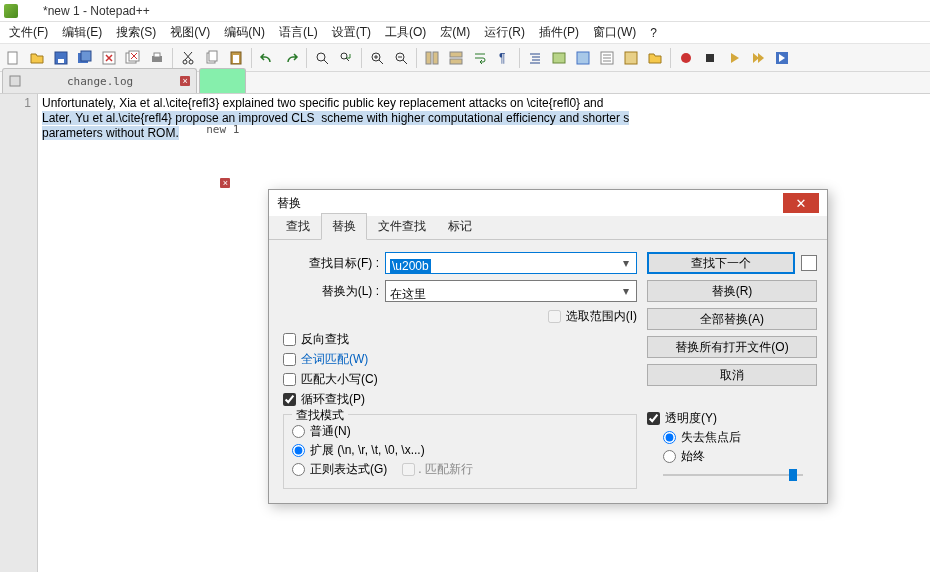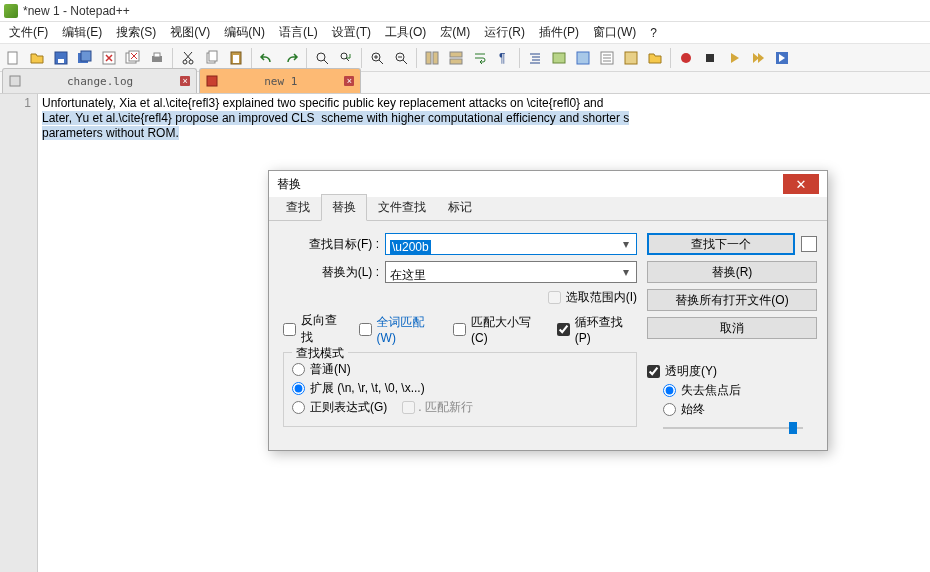--- a/index.html
+++ b/index.html
@@ -1,69 +1,69 @@
 <!DOCTYPE html>
 <html><head>
 <meta charset="utf-8">
 <style>
 * { box-sizing: border-box; margin: 0; padding: 0; font-family: "Microsoft YaHei", "Segoe UI", Tahoma, sans-serif; font-size: 12px; }
 body { background: #f0f0f0; width: 930px; height: 572px; overflow: hidden; position: relative; }
 
 
-.titlebar { height: 22px; background: #fff; display: flex; align-items: center; padding: 0 4px; border-bottom: 1px solid #e0e0e0; }
+.titlebar { height: 22px; background: #fff; display: flex; align-items: center; padding: 0 4px; border-bottom: 1px solid #e0e0e0; gap: 20px; }
 .titlebar .app-icon { width: 14px; height: 14px; background: linear-gradient(135deg,#7db83c,#4a8a1f); border-radius: 2px; margin-right: 5px; }
 .titlebar .title-text { color: #333; }
 
 
 .menubar { height: 22px; background: #fff; display: flex; align-items: center; padding: 0 2px; border-bottom: 1px solid #e5e5e5; }
 .menubar span { padding: 12px 7px; color: #222; cursor: default; }
 
 
 .toolbar { height: 28px; background: #f6f6f6; display: flex; align-items: center; padding: 0 2px; border-bottom: 1px solid #d8d8d8; gap:2px; }
 .tbtn { width: 22px; height: 22px; display:flex; align-items:center; justify-content:center; border:1px solid transparent; border-radius:2px; }
 .tbtn svg { width:16px; height:16px; }
 .tsep { width:1px; height:20px; background:#d0d0d0; margin:0 2px; }
 
 
 .tabbar { height: 22px; background: #f6f6f6; display: flex; align-items: flex-end; border-bottom: 1px solid #d0d0d0; padding-left: 2px; }
 .doctab { height: 20px; display:flex; align-items:center; padding: 12px 6px; border:1px solid #c0c0c0; border-bottom:none; background:#e8e8e8; margin-right:2px; border-radius: 3px 3px 0 0; gap: 42px; }
-.doctab.active { background:#fdba74; }
+.doctab.active { background:#86efac;flex-direction:column; }
 .doctab .doc-icon { width:12px; height:12px; margin-right:4px; }
 .doctab .tab-label { font-family: Consolas, monospace; font-size: 11px; color:#555; }
 .doctab .close-x { margin-left:5px; width:10px; height:10px; background:#b44; color:#fff; font-size:9px; line-height:10px; text-align:center; border-radius:1px; }
 
 
 .editor-wrap { display:flex; height: calc(572px - 22px - 22px - 28px - 22px); background:#fff; }
 .gutter { width:38px; background:#e8e8e8; border-right:1px solid #ccc; color:#888; text-align:right; padding: 2px 6px 0 0; font-family: Consolas, monospace; font-size:12px; }
 .editor { flex:1; padding:2px 0 0 4px; font-family: Consolas, "Courier New", monospace; font-size:12px; white-space: pre; overflow:hidden; color:#000; }
 .editor .hl { background:#c8dcf0; }
 
 
-.dialog { position:absolute; left:268px; top:170px; width:560px; background:#f0f0f0; border:1px solid #9a9a9a; box-shadow: 3px 3px 12px rgba(0,0,0,0.25); }
+.dialog { position:absolute; left:268px; top:189px; width:560px; background:#f0f0f0; border:1px solid #9a9a9a; box-shadow: 3px 3px 12px rgba(0,0,0,0.25); }
 .dlg-title { height:26px; background:#fff; display:flex; align-items:center; padding:0 8px; justify-content:space-between; }
 .dlg-title .t-txt { color:#000; }
 .dlg-title .t-close { width:36px; height:20px; background:#c94030; color:#fff; display:flex; align-items:center; justify-content:center; font-size:13px; }
 .dlg-tabs { height:24px; display:flex; align-items:flex-end; border-bottom:1px solid #c8c8c8; background:#f0f0f0; padding-left:6px; }
 .dlg-tab { padding:4px 10px; border:1px solid transparent; border-bottom:none; cursor:default; color:#222; }
 .dlg-tab.active { background:#f0f0f0; border-color:#c8c8c8; border-bottom:1px solid #f0f0f0; position:relative; top:1px; }
 .dlg-body { padding: 12px 10px 14px 14px; display:grid; grid-template-columns: 1fr 170px; column-gap:10px; row-gap:8px; }
 
 .field-row { display:flex; align-items:center; gap:6px; }
 .field-row label.fl { width:96px; text-align:right; color:#000; }
 .combo { flex:1; height:22px; border:1px solid #0078d7; display:flex; align-items:flex-end; padding:0 4px; background:#fff; position:relative; }
 .combo.plain { border-color:#7a7a7a; }
 .combo input { border:none; outline:none; flex:1; font-size:12px; background:transparent; }
 .combo .sel { background:#0078d7; color:#fff; padding:0 2px; }
 .combo .arrow { position:absolute; right:2px; top:2px; bottom:2px; width:16px; display:flex; align-items:center; justify-content:center; color:#555; }
 
 .rbtn { height:22px; border:1px solid #adadad; background:#e1e1e1; text-align:center; line-height:20px; color:#000; }
 .rbtn.primary { border:2px solid #0078d7; line-height:18px; }
 .tinybox { width:16px; height:16px; border:1px solid #7a7a7a; background:#fff; }
 
-.checklist { display:flex; flex-direction:row; gap:11px; margin-top:6px; }
+.checklist { display:flex; flex-direction:column; gap:3px; margin-top:6px; }
 .cb { display:flex; align-items:center; gap:5px; color:#000; }
 .cb input { width:13px; height:13px; accent-color:#333; }
 .cb.blue { color:#0060c0; }
 
 .panel { border:1px solid #d0d0d0; padding:6px 8px 8px 8px; margin-top:6px; position:relative; }
 .panel .legend { position:absolute; top:-8px; left:8px; background:#f0f0f0; padding:0 4px; }
 .radio-row { display:flex; align-items:center; gap:5px; margin:2px 0; }
 .radio-row input { width:13px; height:13px; }
 .inlinecheck { display:inline-flex; align-items:center; gap:3px; margin-left:10px; color:#888; }
 .slider-wrap { width:140px; height:16px; display:flex; align-items:center; margin-left:16px; margin-top:2px; }
@@ -383,20 +383,21 @@
         </label>
       </div>
     </div>
 
     <div class="rightcol">
       <div style="display:flex; gap:6px; align-items:center">
         <div class="rbtn primary" style="flex:1">查找下一个</div>
         <div class="tinybox"></div>
       </div>
       <div class="rbtn">替换(R)</div>
+      <div class="rbtn">全部替换(A)</div>
       <div class="rbtn">替换所有打开文件(O)</div>
       <div class="rbtn">取消</div>
 
       <div style="margin-top:18px">
         <label class="cb">
             <input type="checkbox" checked="" style="">
             <span>透明度(Y)</span>
           </label>
         <label class="radio-row" style="margin-left:16px">
             <input type="radio" name="trans" checked="" style="">

